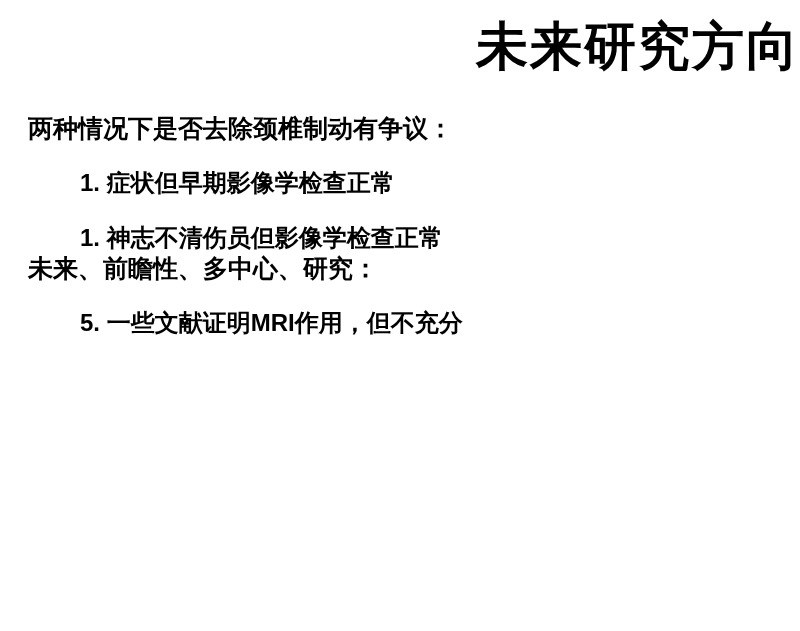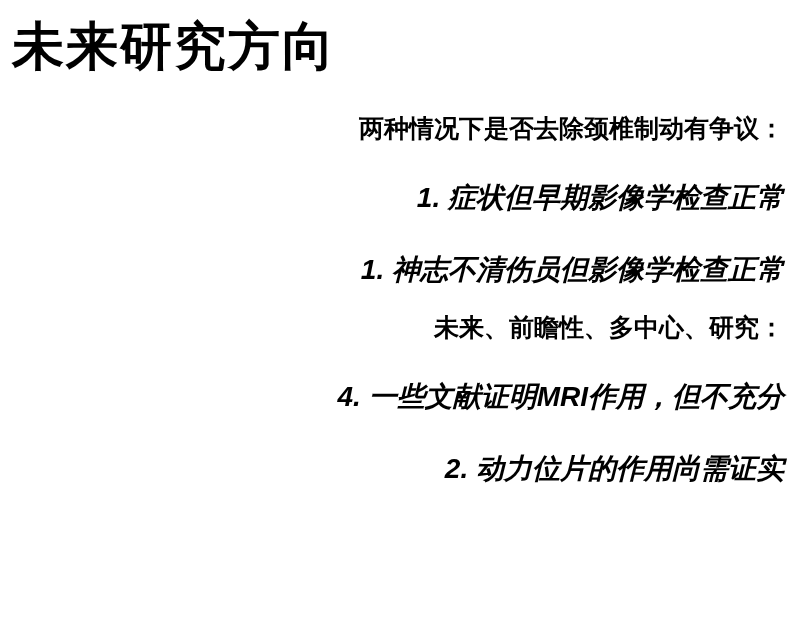--- a/index.html
+++ b/index.html
@@ -15,61 +15,57 @@
     overflow: hidden;
   }
   .slide {
     position: relative;
     width: 800px;
     height: 631px;
     box-sizing: border-box;
     padding: 0;
   }
   .slide-title {
-    text-align: left;
+    text-align: right;
     font-size: 52px;
     font-weight: bold;
     letter-spacing: 2px;
-    margin: 18px 0 0 12px;
+    margin: 18px 0 0 0;
     line-height: 1.1;
   }
   .body-block {
     margin-top: 38px;
     padding-left: 28px;
-    padding-right: 16px;
-    text-align: right;
+    padding-right: 29px;
   }
   .line {
     font-size: 25px;
     font-weight: bold;
     line-height: 1.2;
   }
   .level-0 {
-    margin-top: 26px;
     margin-left: 0;
   }
   .level-1 {
-    margin-top: 38px;
+    margin-top: 26px;
     margin-left: 52px;
-    font-size: 28px;
-    font-style: italic;
+    font-size: 24px;
   }
   .first-line {
     margin-top: 0;
   }
 </style>
 </head>
 <body>
 
 <div class="slide">
 
   <h1 class="slide-title">未来研究方向</h1>
 
   <div class="body-block">
     <div class="line level-0 first-line">两种情况下是否去除颈椎制动有争议：</div>
     <div class="line level-1">1. 症状但早期影像学检查正常</div>
     <div class="line level-1">1. 神志不清伤员但影像学检查正常</div>
     <div class="line level-0">未来、前瞻性、多中心、研究：</div>
-    <div class="line level-1">4. 一些文献证明MRI作用，但不充分</div>
-    <div class="line level-1">2. 动力位片的作用尚需证实</div>
+    <div class="line level-1">5. 一些文献证明MRI作用，但不充分</div>
   </div>
 
 </div>
 
 </body></html>

